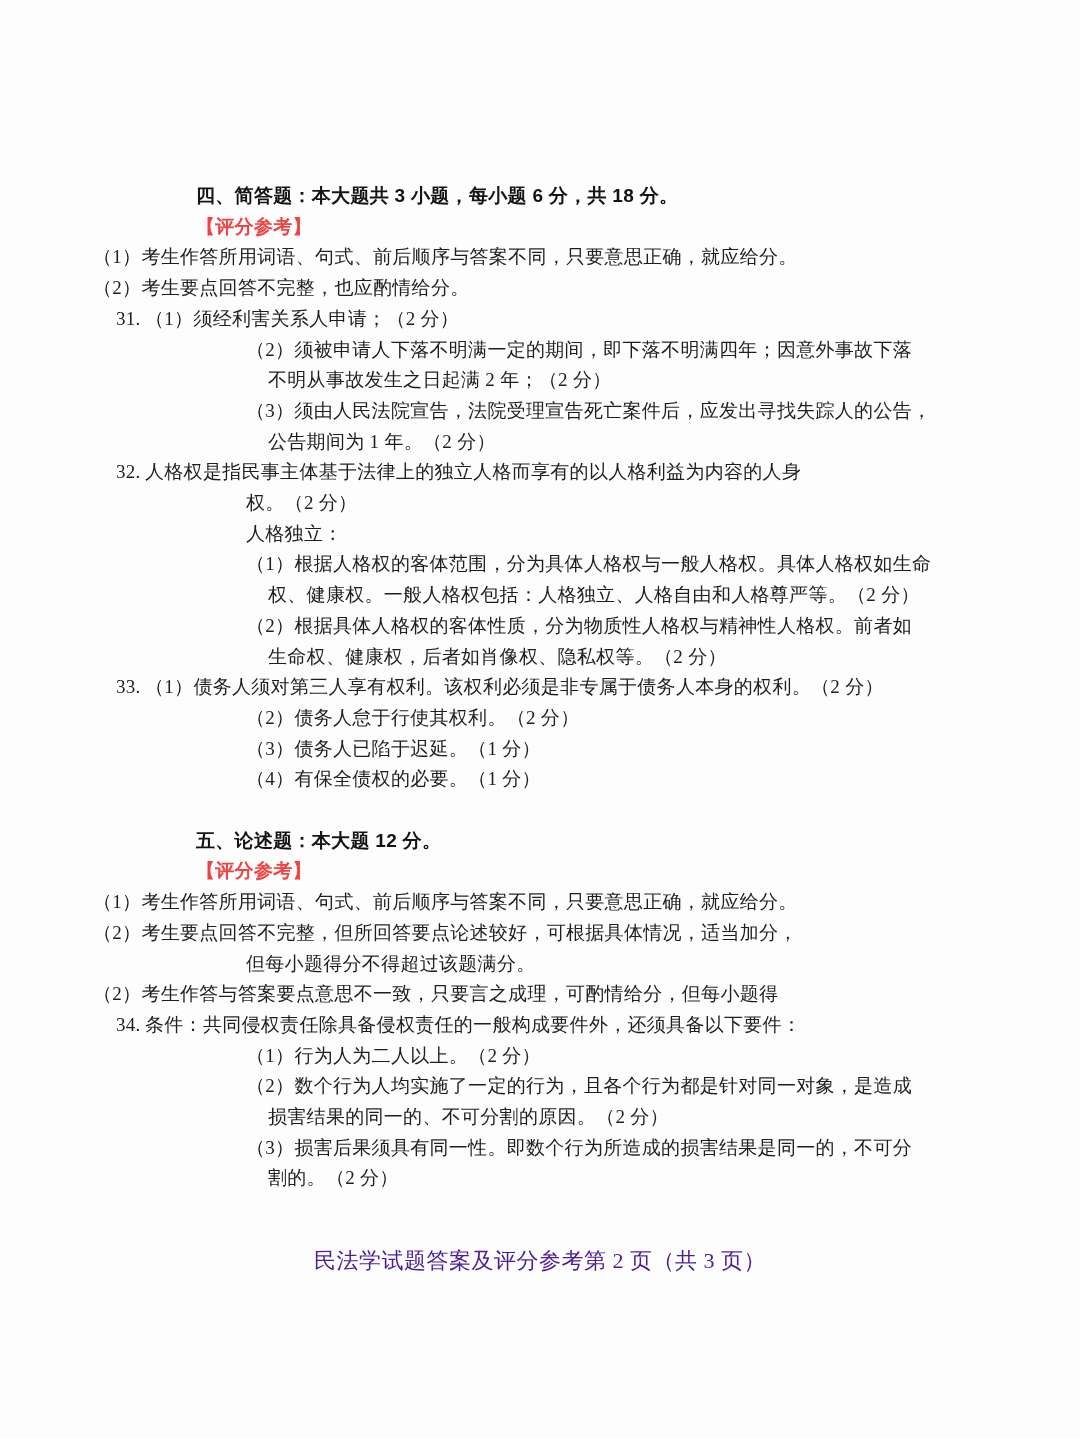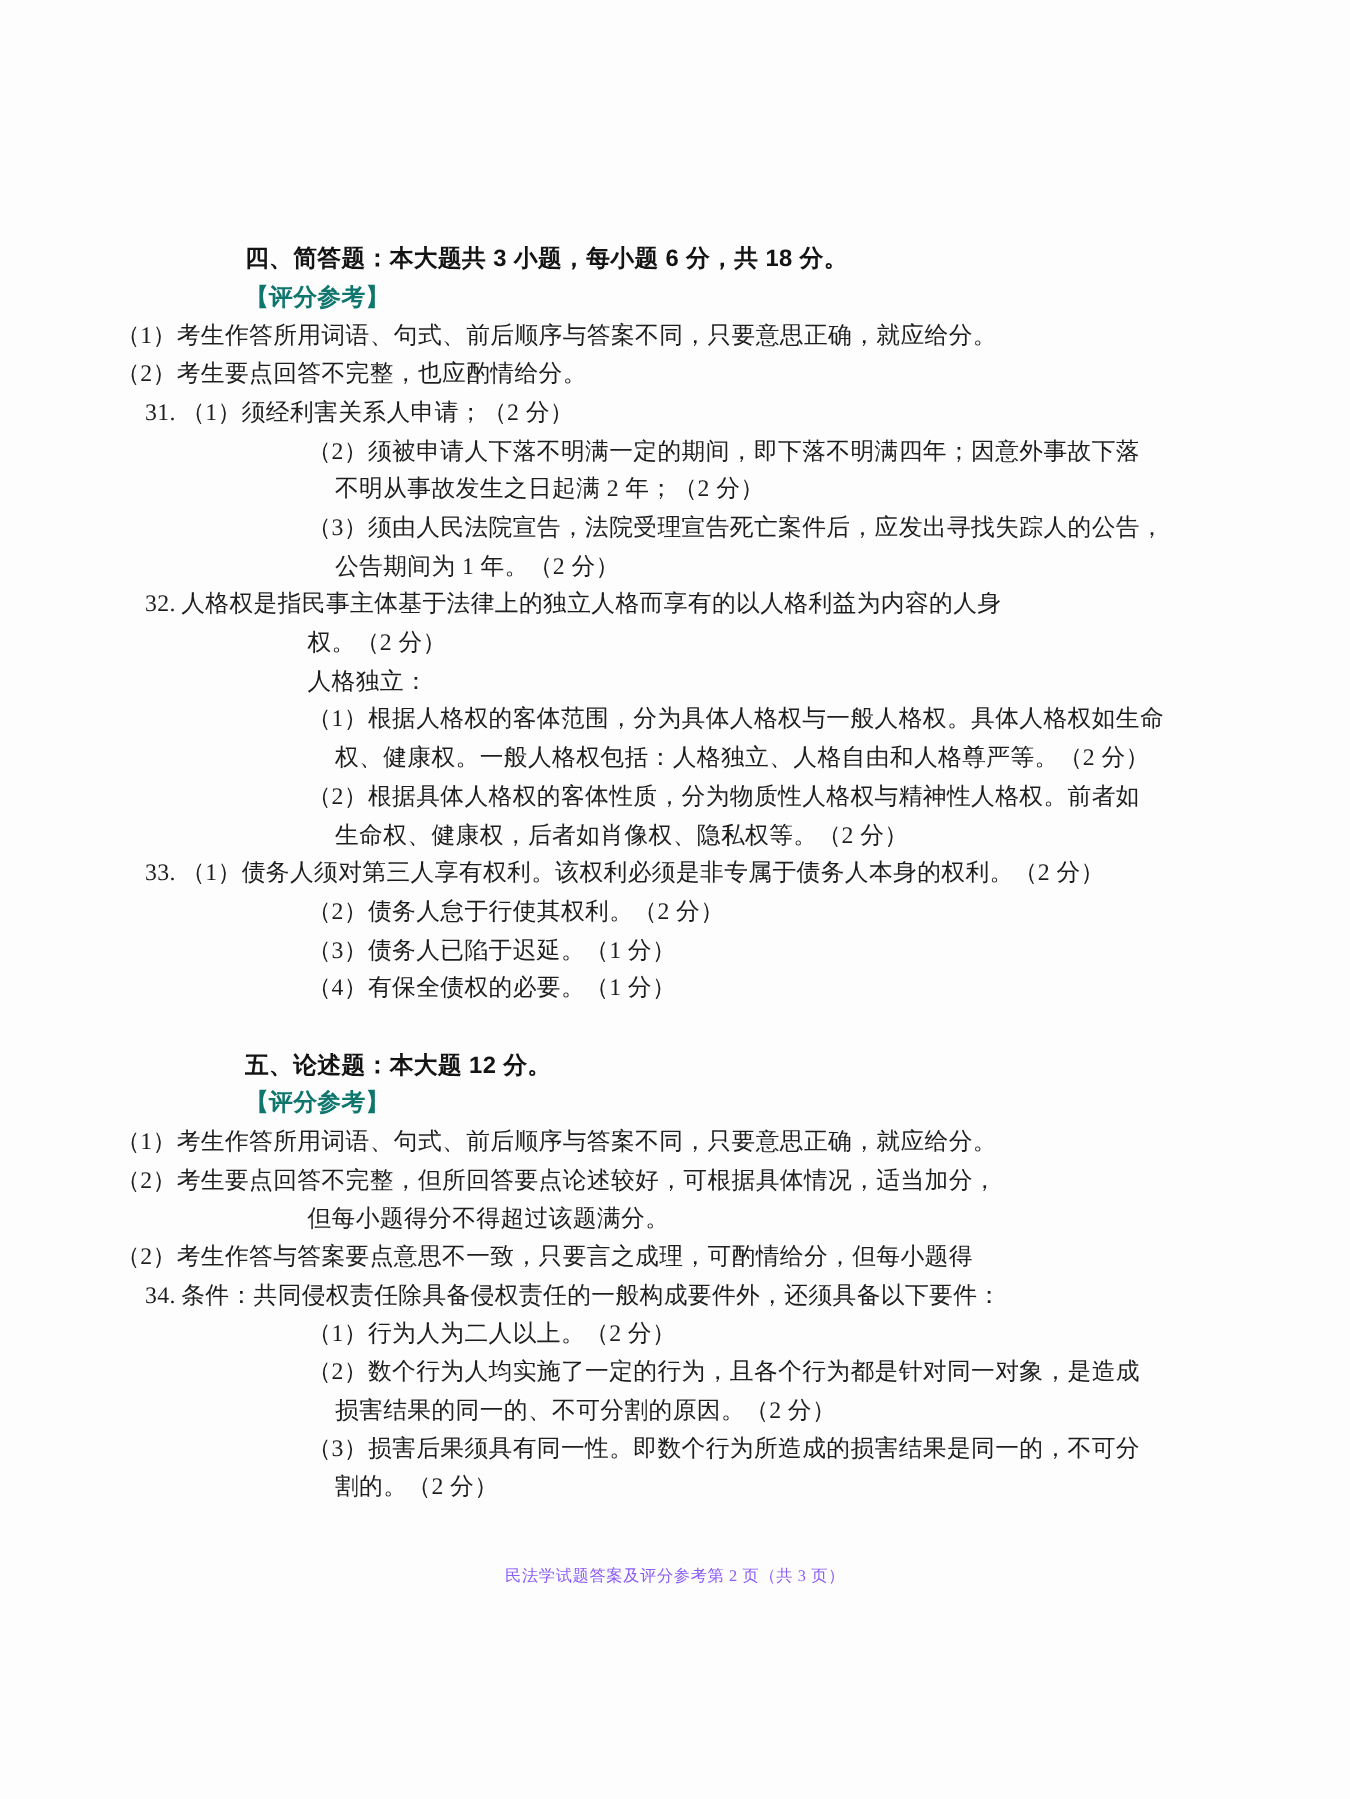--- a/index.html
+++ b/index.html
@@ -12,39 +12,39 @@
     width: 1080px;
     height: 1439px;
     margin: 0 auto;
     background: #fdfdfd;
     overflow: hidden;
     font-family: "Liberation Serif", "DejaVu Serif", serif;
     color: #1e1e1e;
   }
   .content {
     position: absolute;
-    top: 193px;
+    top: 181px;
     left: 0;
     width: 1080px;
     filter: blur(0.2px);
   }
   .line {
     font-size: 19px;
     line-height: 30.7px;
     white-space: nowrap;
     letter-spacing: 0.3px;
   }
   .heading {
     font-family: "Liberation Sans", "DejaVu Sans", sans-serif;
     font-weight: 700;
     color: #141414;
   }
   .scoring-header {
     font-weight: 700;
-    color: #0f766e;
+    color: #ef4444;
     font-family: Liberation Serif, serif;
   }
   
   .ind-a  { padding-left: 196px; }  
   .ind-b  { padding-left: 93px; font-family: Liberation Serif, serif; }  
   .ind-bc { padding-left: 246px; }  
   .q-first{ padding-left: 116px; }  
   .ind-d  { padding-left: 246px; }  
   .ind-e  { padding-left: 268px; }  
   .q-num {
@@ -53,23 +53,23 @@
   }
   .gap-before {
     margin-top: 30.7px;
   }
   .footer {
     position: absolute;
     top: 1248px;
     left: 0;
     width: 1080px;
     text-align: center;
-    font-size: 13px;
+    font-size: 22px;
     line-height: 26px;
-    color: #8b5cf6;
+    color: #4c1d95;
     letter-spacing: 0.5px;
     filter: blur(0.2px);
   }
 </style>
 </head>
 <body>
 
 <div class="page">
   <div class="content">
 

